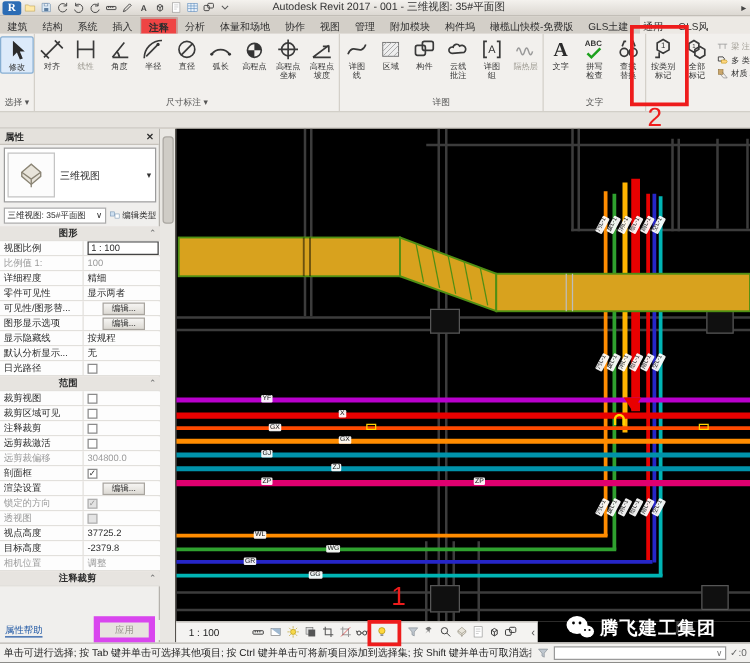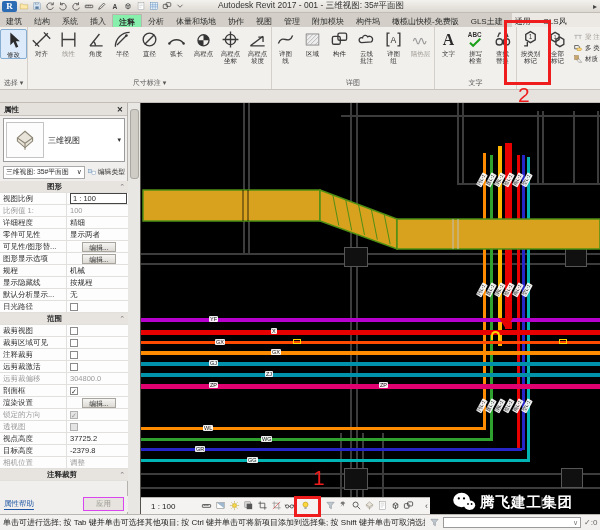--- a/index.html
+++ b/index.html
@@ -18,21 +18,21 @@
   .qat .qi svg{width:10px;height:10px;}
   .qi.rlogo{width:15px;background:#2b6cb5;color:#fff;font-weight:bold;font-size:9px;
     border-radius:2px;font-family:"Liberation Serif",serif;}
   .title-text{position:absolute;left:0;right:0;text-align:center;font-size:8.5px;color:#333;pointer-events:none;padding-left:22px;}
   .title-arrow{position:absolute;right:3px;top:2px;font-size:8px;color:#444;}
 
   
   .tabrow{position:absolute;left:0;top:13px;width:512px;height:14px;background:#d3cfc8;
     display:flex;align-items:flex-end;}
   .tab{font-size:8px;color:#2e2e2e;padding:2px 6px 1px 6px;white-space:nowrap;height:13px;}
-  .tab.active{background:#86efac;border:1px solid #b9b5ae;border-bottom:none;font-weight:bold;}
+  .tab.active{background:#ef4444;border:1px solid #b9b5ae;border-bottom:none;font-weight:bold;}
 
   
   .ribbon{position:absolute;left:0;top:27px;width:600px;height:63px;background:#f2f0ed;
     border-bottom:1px solid #c7c3bc;display:flex;}
   .panel{position:relative;height:100%;border-right:1px solid #d4d0c9;display:flex;flex-direction:column;}
   .pbtns{flex:1;display:flex;align-items:flex-start;padding-top:2px;}
   .plabel{height:12px;font-size:7px;color:#555;text-align:center;line-height:12px;white-space:nowrap;}
   .bigbtn{width:27px;display:flex;flex-direction:column;align-items:center;padding-top:1px;cursor:default;}
   .bigbtn svg{width:19px;height:19px;}
   .blbl{font-size:6.5px;color:#333;text-align:center;line-height:1.15;white-space:pre-line;margin-top:1px;}
@@ -70,21 +70,21 @@
   .prow.hdr{background:#e7e4e0;font-weight:bold;justify-content:space-between;}
   .prow.hdr .hl{padding-left:3px;margin-left:44px;}
   .prow.hdr .hr{padding-right:3px;color:#777;font-weight:normal;font-size:7px;}
   .valbox{border:1px solid #444;background:#fff;padding:0 2px;height:11px;line-height:10px;flex:1;margin-right:1px;}
   .pbtn{border:1px solid #a8a49e;background:linear-gradient(#f6f5f3,#dddad4);padding:0 6px;
     height:10px;line-height:9px;font-size:6.8px;margin:0 auto;}
   .chk{width:8px;height:8px;border:1px solid #8b8b8b;background:#fff;font-size:7px;line-height:7px;text-align:center;color:#333;}
   .chk.dimchk{background:#e4e4e4;color:#999;border-color:#b0b0b0;}
   .propfoot{position:absolute;left:0;bottom:2px;width:128px;height:16px;display:flex;align-items:center;justify-content:space-between;padding:0 4px;background:#f0efed;margin-top:34px;}
   .propfoot .help{color:#1f57a4;border-bottom:1px solid #1f57a4;font-size:7.5px;}
-  .propfoot .apply{border:1px solid #d946ef;background:#e7e4df;color:#9a978f;padding:1px 12px;font-size:7.5px;}
+  .propfoot .apply{border:5px solid #d946ef;background:#e7e4df;color:#9a978f;padding:1px 12px;font-size:7.5px;}
   .pscroll{position:absolute;left:128px;top:103px;width:13px;height:411px;background:#e9e7e3;border-right:1px solid #55524d;}
   .pthumb{position:absolute;left:2px;top:6px;width:9px;height:70px;background:#cfccc6;border:1px solid #aaa7a1;border-radius:3px;}
 
   
   .vp{position:absolute;left:141px;top:103px;width:459px;height:394px;background:#000;overflow:hidden;}
   .gv,.gh{position:absolute;background:#3c3c3c;}
   .gcol{position:absolute;background:#101010;border:1px solid #565656;}
   .pipe{position:absolute;left:0;}
   .riser{position:absolute;}
   .chip{position:absolute;background:rgba(255,255,255,0.93);color:#111;font-size:5.5px;
@@ -544,26 +544,20 @@
         <div class="prow">
           <span class="pl">可见性/图形替...</span>
           <span class="pv">
             <span class="pbtn">编辑...</span>
           </span>
         </div>
         <div class="prow">
           <span class="pl">图形显示选项</span>
           <span class="pv">
             <span class="pbtn">编辑...</span>
-          </span>
-        </div>
-        <div class="prow">
-          <span class="pl">规程</span>
-          <span class="pv">
-            <span>机械</span>
           </span>
         </div>
         <div class="prow">
           <span class="pl">显示隐藏线</span>
           <span class="pv">
             <span>按规程</span>
           </span>
         </div>
         <div class="prow">
           <span class="pl">默认分析显示...</span>

